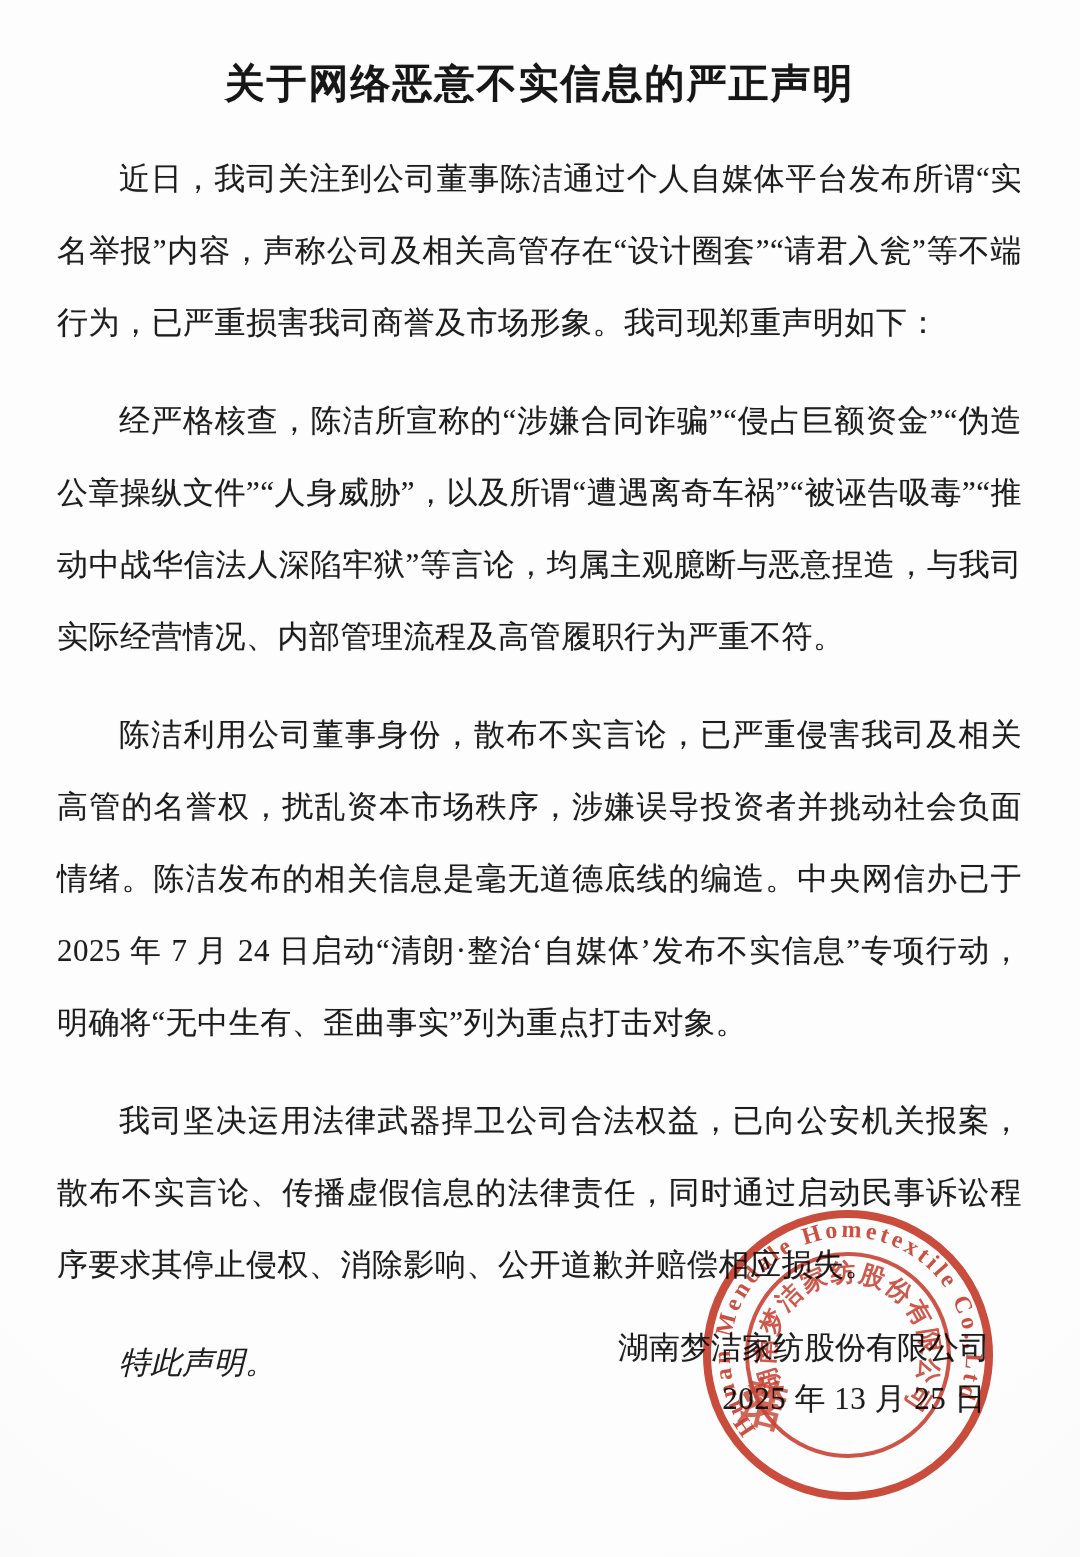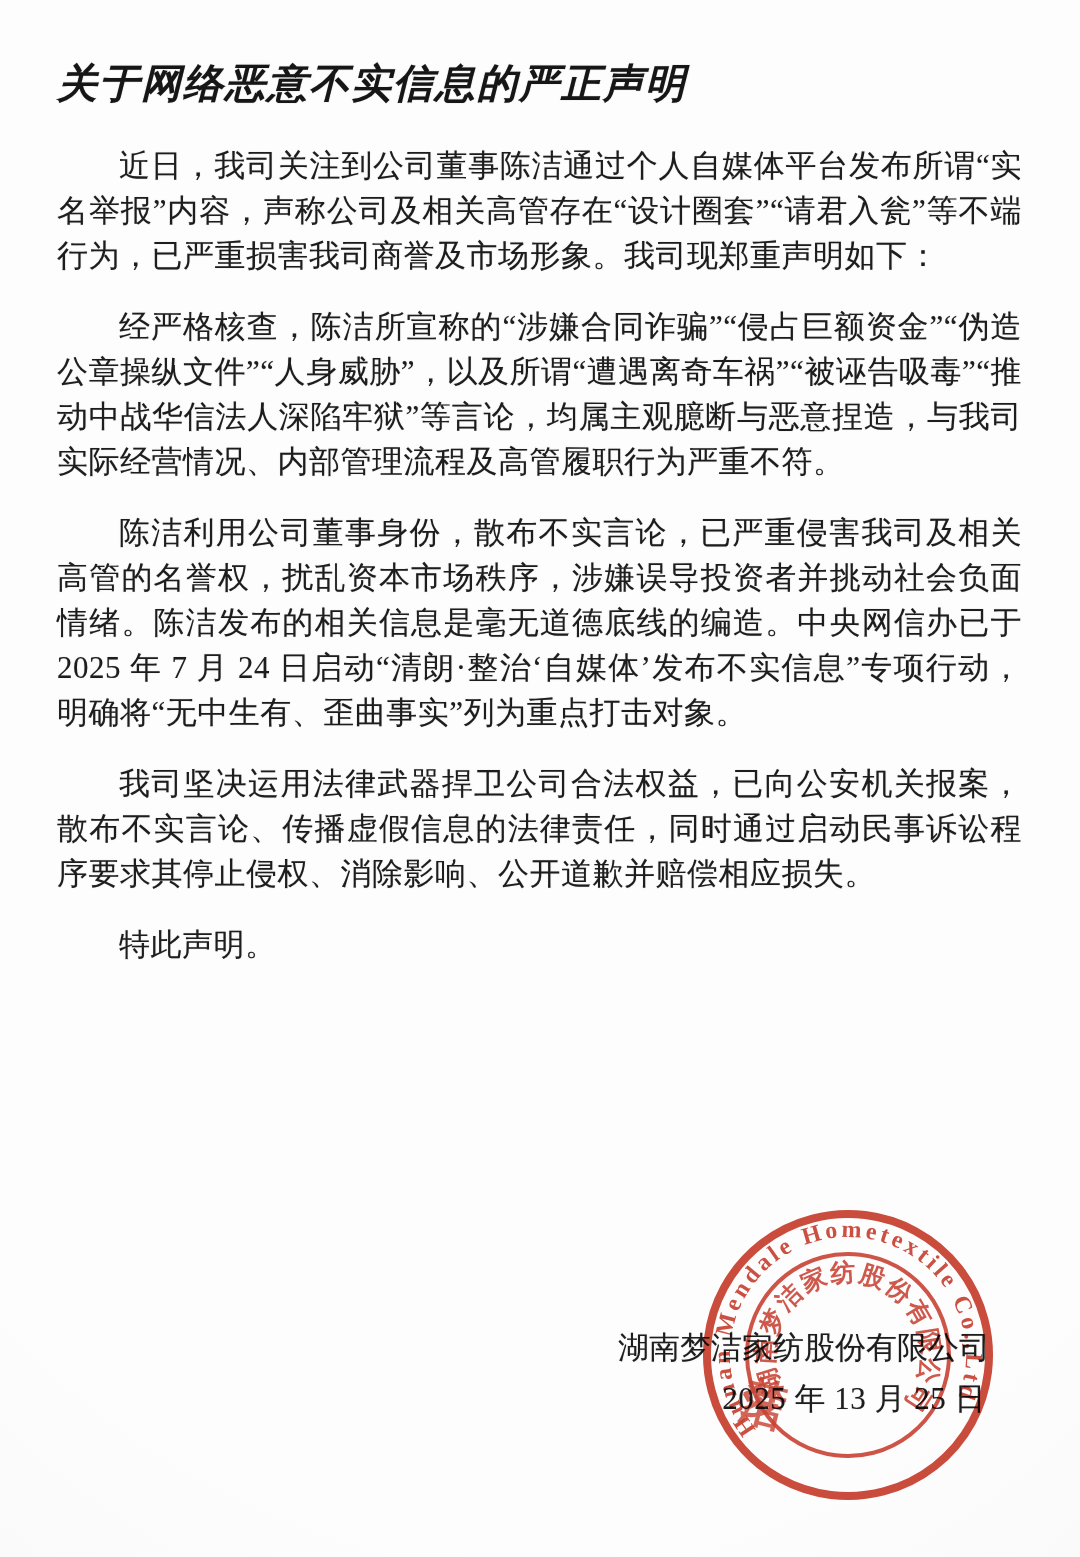--- a/index.html
+++ b/index.html
@@ -12,39 +12,38 @@
   .page {
     position: relative;
     width: 1080px; height: 1557px;
     background: radial-gradient(130% 105% at 50% 42%, #fdfdfd 55%, #f1f1f1 100%);
     padding: 58px 58px 0 57px;
     color: #1e1e1e;
   }
   .doc-title {
     font-size: 40px;
     font-weight: bold;
-    text-align: left;
+    text-align: center;
     line-height: 52px;
     letter-spacing: 2px;
     margin-bottom: 33px;
     color: #161616;
     text-shadow: 0 0 1px rgba(40,40,40,.45);
-    font-style: italic;
   }
   .para {
     font-size: 31px;
-    line-height: 45px;
+    line-height: 72px;
     text-align: justify;
     text-indent: 2em;
     letter-spacing: 0.5px;
     margin-bottom: 26px;
     color: #1d1d1d;
     text-shadow: 0 0 1px rgba(50,50,50,.35);
   }
-  .para.last { margin-bottom: 0; }
+  .para.last { margin-bottom: 0; font-style: italic; }
   .signature {
     position: absolute;
     top: 1322px;
     right: 90px;
     text-align: right;
     font-size: 31px;
     line-height: 51px;
     color: #1d1d1d;
     text-shadow: 0 0 1px rgba(50,50,50,.35);
     z-index: 1;

